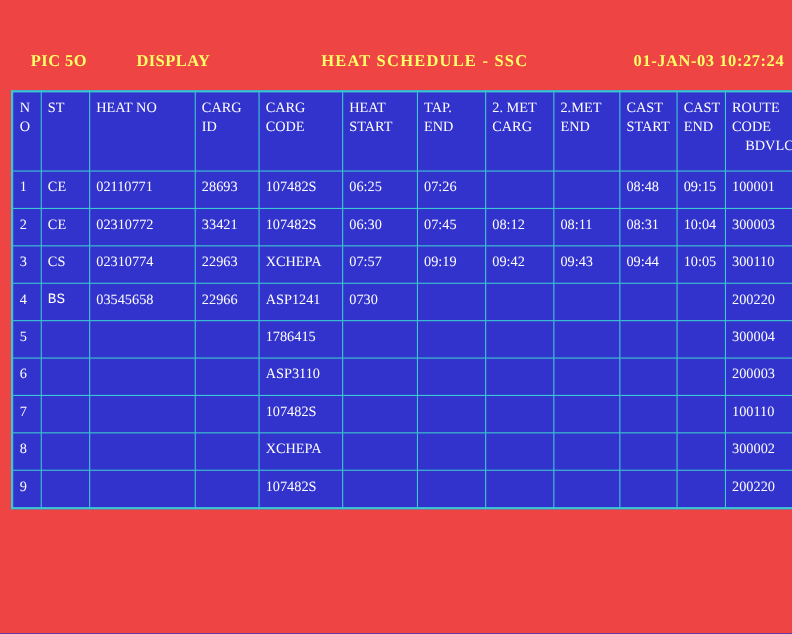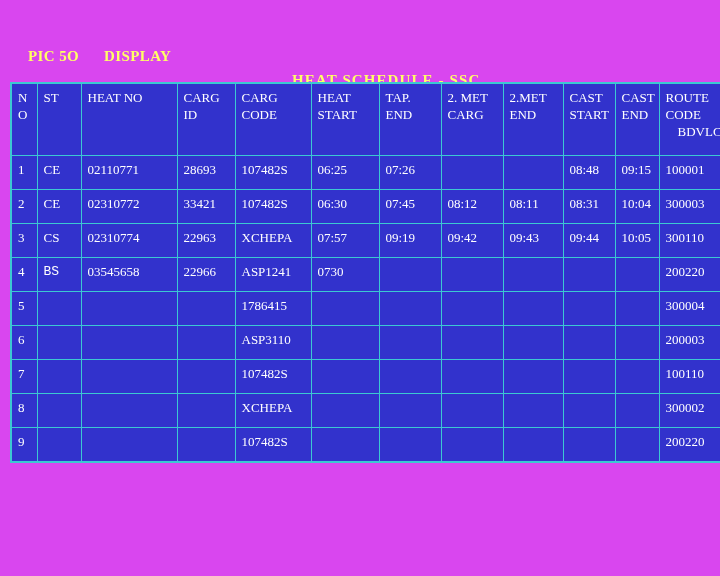--- a/index.html
+++ b/index.html
@@ -12,21 +12,21 @@
     height: 576px;
     overflow: hidden;
     background: #3232cc;
     font-family: "Liberation Serif", "DejaVu Serif", serif;
     -webkit-font-smoothing: none;
   }
   #screen {
     position: relative;
     width: 720px;
     height: 576px;
-    background: #d946ef;
+    background: #ef4444;
   }
 
   
   .topbar {
     position: absolute;
     left: 0;
     top: 46px;
     width: 720px;
     height: 24px;
     color: #ffff66;
@@ -34,22 +34,22 @@
     font-weight: bold;
     letter-spacing: 0.4px;
     white-space: nowrap;
   }
   .topbar span {
     position: absolute;
     top: 0;
     line-height: 20px;
   }
   .tb-pic      { left: 28px; }
-  .tb-display  { left: 104px; text-align: right; }
-  .tb-title    { left: 292px; letter-spacing: 1.1px; margin-top: 24px; }
+  .tb-display  { left: 124px; text-align: right; }
+  .tb-title    { left: 292px; letter-spacing: 1.1px; }
   .tb-datetime { left: 576px; letter-spacing: 0.5px; }
 
   
   .grid-wrap {
     position: absolute;
     left: 10px;
     top: 82px;
     width: 702px;
   }
   table.grid {
@@ -107,20 +107,21 @@
 </style>
 </head>
 <body>
 
 <div id="screen">
 
   <div class="topbar">
     <span class="tb-pic">PIC 5O</span>
     <span class="tb-display">DISPLAY</span>
     <span class="tb-title">HEAT  SCHEDULE  -  SSC</span>
+    <span class="tb-datetime">01-JAN-03 10:27:24</span>
   </div>
 
   <div class="grid-wrap">
     <table class="grid">
       <colgroup>
         <col class="c-no">
           <col class="c-st">
           <col class="c-heat">
           <col class="c-carg">
         <col class="c-grade">

